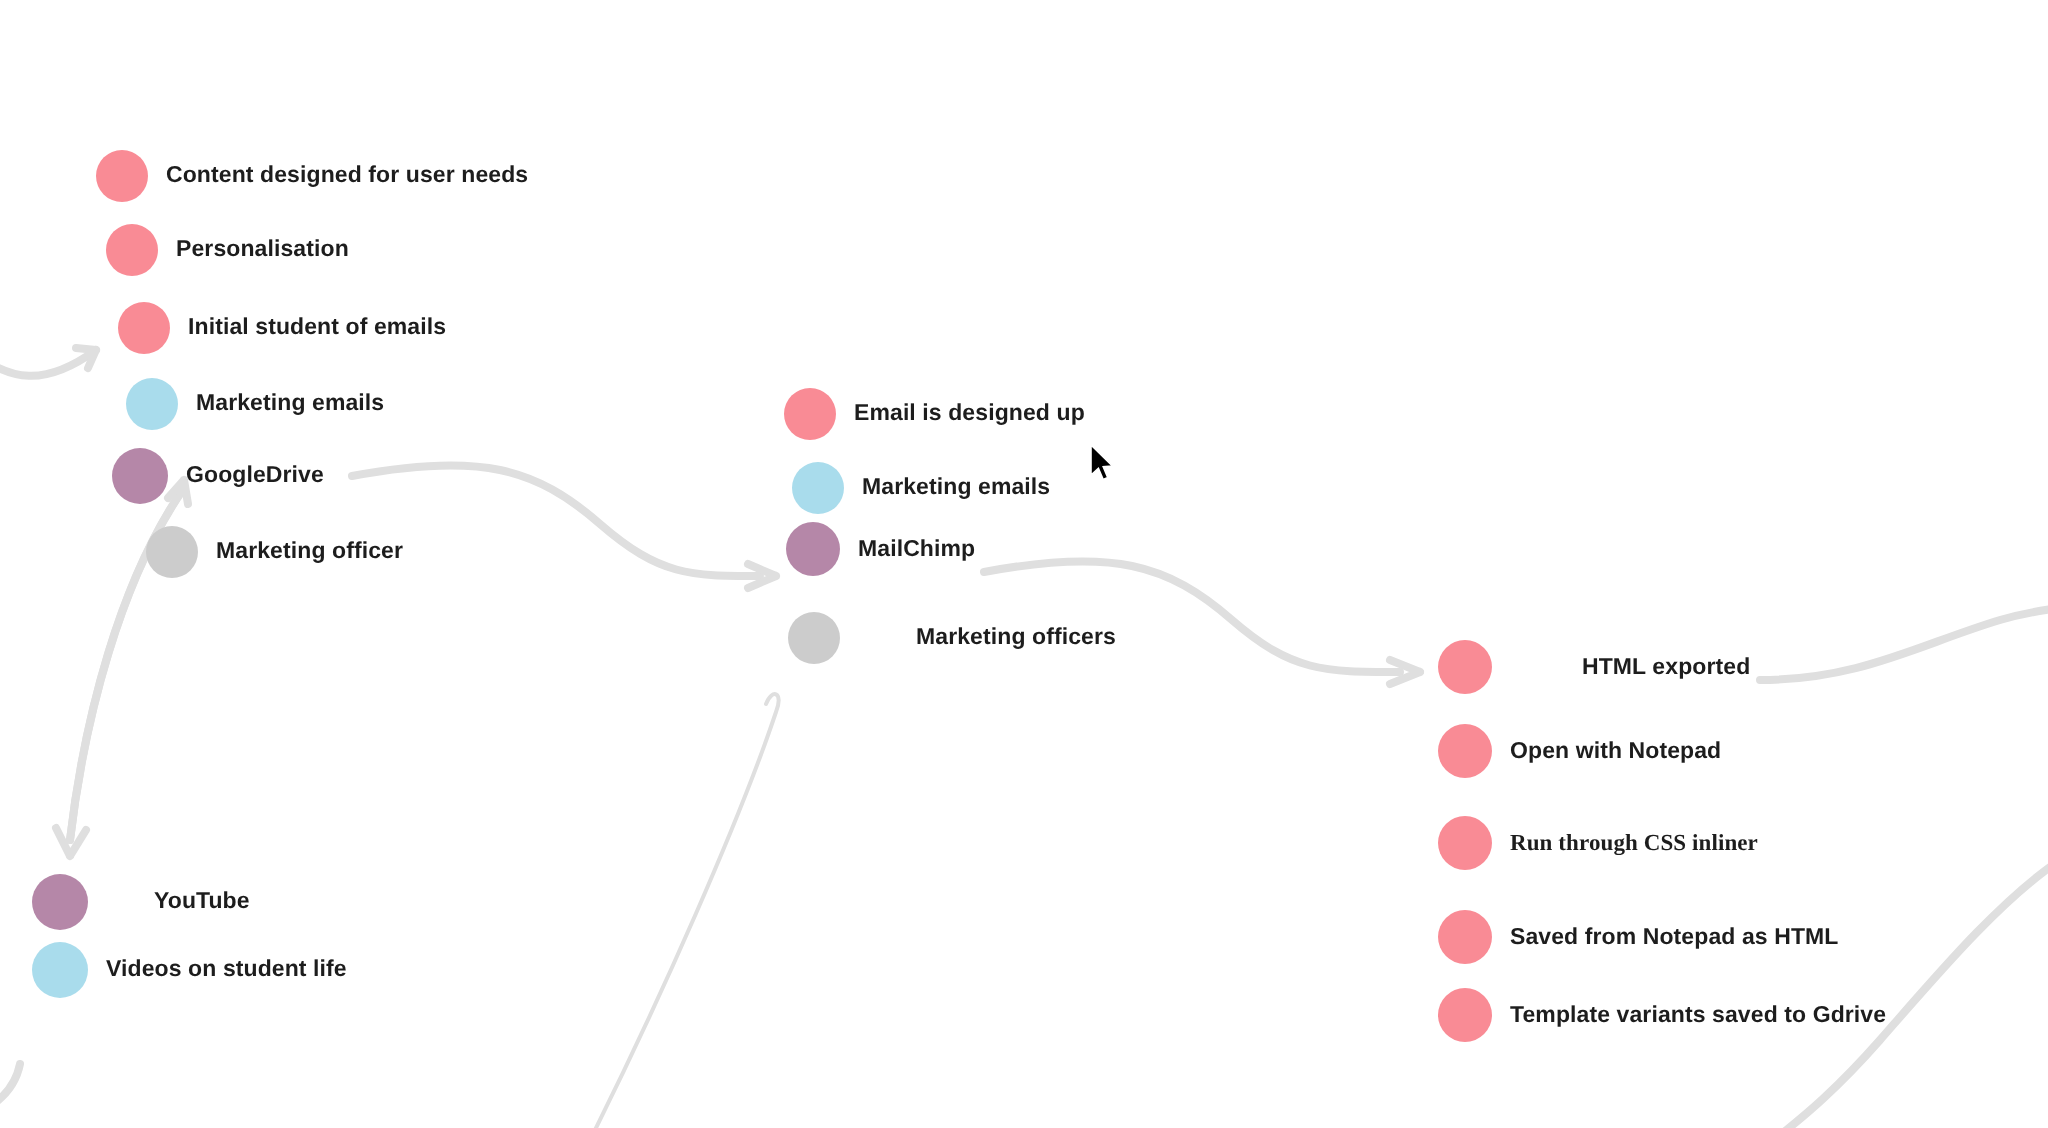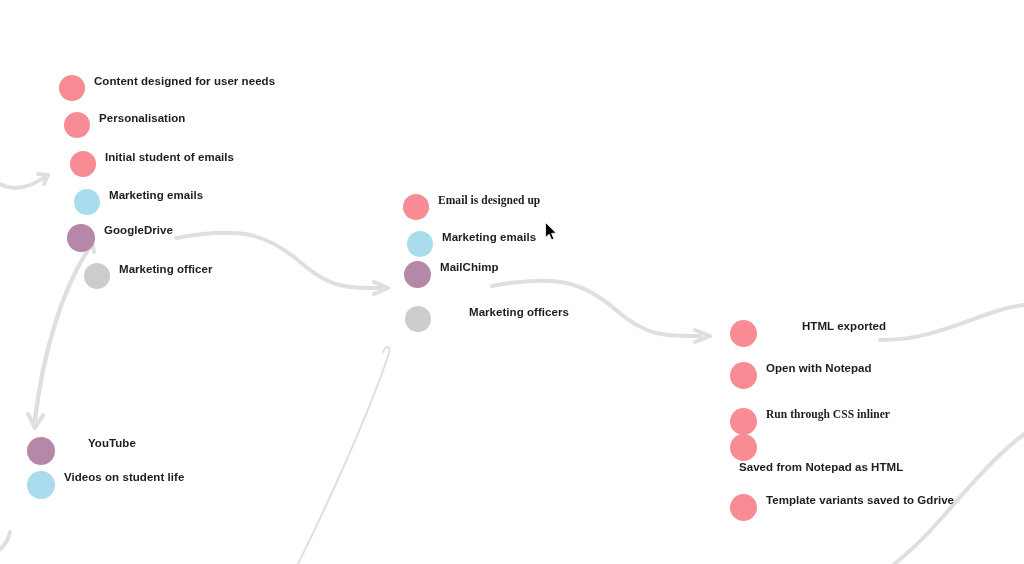--- a/index.html
+++ b/index.html
@@ -19,22 +19,21 @@
     position: absolute;
     left: 0;
     top: 0;
     width: 1024px;
     height: 564px;
     pointer-events: none;
   }
   .node {
     position: absolute;
     display: flex;
-    align-items: flex-start;
-    margin-left: 11px;
+    align-items: center;
   }
   .node-dot {
     border-radius: 50%;
     flex: none;
   }
   .node-label {
     font-size: 11.5px;
     color: #1d1d1d;
     font-weight: 600;
     letter-spacing: 0.05px;
@@ -110,21 +109,21 @@
           <span class="node-label" style="margin-left: 9px; color: rgb(29, 29, 29);">GoogleDrive</span>
         </div>
         <div class="node" style="left: 73px; top: 263px;">
           <div class="node-dot" style="width: 26px; height: 26px; background: rgb(204, 204, 204);"></div>
           <span class="node-label" style="margin-left: 9px; color: rgb(29, 29, 29);">Marketing officer</span>
         </div>
       </div>
       <div>
         <div class="node" style="left: 392px; top: 194px;">
           <div class="node-dot" style="width: 26px; height: 26px; background: rgb(249, 139, 149);"></div>
-          <span class="node-label" style="margin-left: 9px; color: rgb(29, 29, 29); font-family: Liberation Serif, serif;">Email is designed up</span>
+          <span class="node-label" style="margin-left: 9px; color: rgb(29, 29, 29);">Email is designed up</span>
         </div>
         <div class="node" style="left: 396px; top: 231px;">
           <div class="node-dot" style="width: 26px; height: 26px; background: rgb(169, 220, 236);"></div>
           <span class="node-label" style="margin-left: 9px; color: rgb(29, 29, 29);">Marketing emails</span>
         </div>
         <div class="node" style="left: 393px; top: 261px;">
           <div class="node-dot" style="width: 27px; height: 27px; background: rgb(181, 135, 168);"></div>
           <span class="node-label" style="margin-left: 9px; color: rgb(29, 29, 29);">MailChimp</span>
         </div>
         <div class="node" style="left: 394px; top: 306px; gap: 29px;">
@@ -148,21 +147,21 @@
           <span class="node-label" style="margin-left: 9px; color: rgb(29, 29, 29);">HTML exported</span>
         </div>
         <div class="node" style="left: 719px; top: 362px;">
           <div class="node-dot" style="width: 27px; height: 27px; background: rgb(249, 139, 149);"></div>
           <span class="node-label" style="margin-left: 9px; color: rgb(29, 29, 29);">Open with Notepad</span>
         </div>
         <div class="node" style="left: 719px; top: 408px;">
           <div class="node-dot" style="width: 27px; height: 27px; background: rgb(249, 139, 149);"></div>
           <span class="node-label" style="margin-left: 9px; color: rgb(29, 29, 29); font-family: Liberation Serif, serif;">Run through CSS inliner</span>
         </div>
-        <div class="node" style="left: 719px; top: 434px; flex-direction: column;">
+        <div class="node" style="left: 719px; top: 455px;">
           <div class="node-dot" style="width: 27px; height: 27px; background: rgb(249, 139, 149);"></div>
           <span class="node-label" style="margin-left: 9px; color: rgb(29, 29, 29);">Saved from Notepad as HTML</span>
         </div>
         <div class="node" style="left: 719px; top: 494px;">
           <div class="node-dot" style="width: 27px; height: 27px; background: rgb(249, 139, 149);"></div>
           <span class="node-label" style="margin-left: 9px; color: rgb(29, 29, 29);">Template variants saved to Gdrive</span>
         </div>
       </div>
     </div>
 

